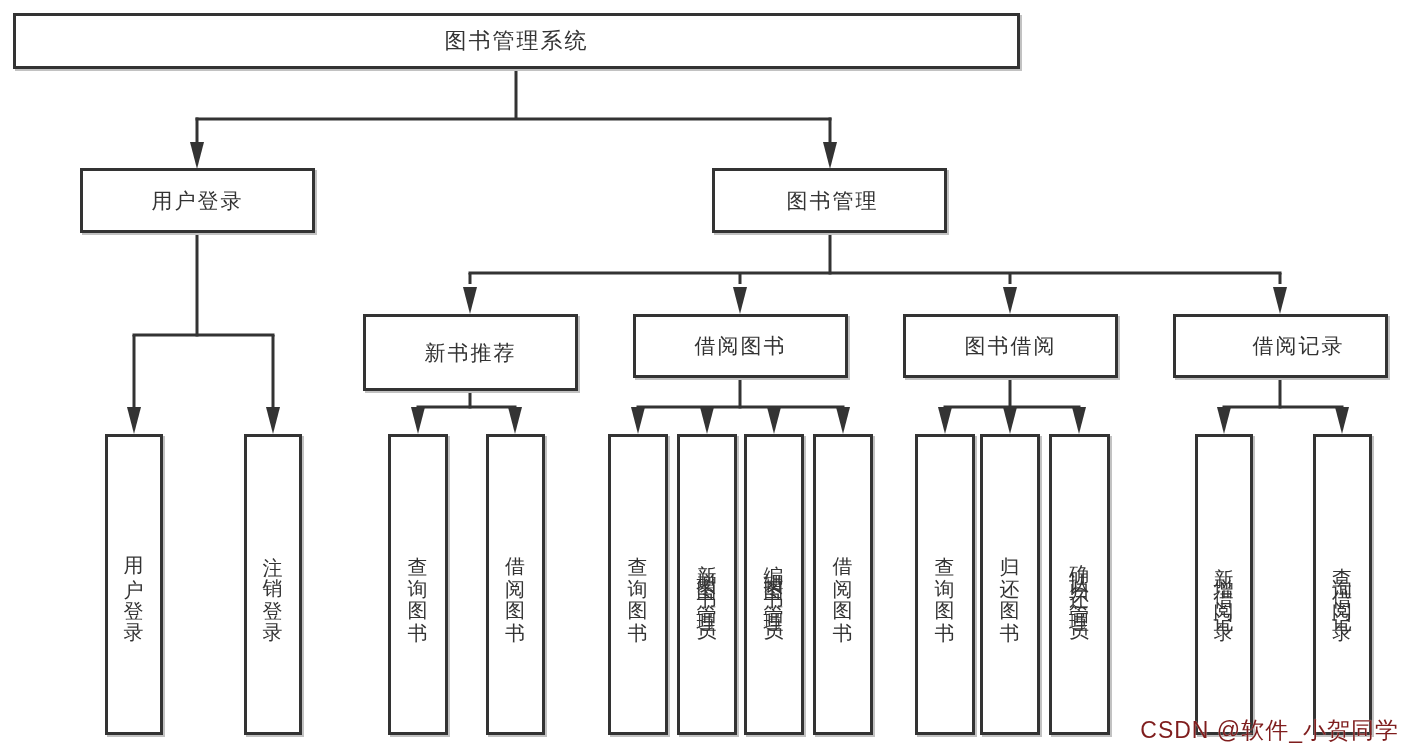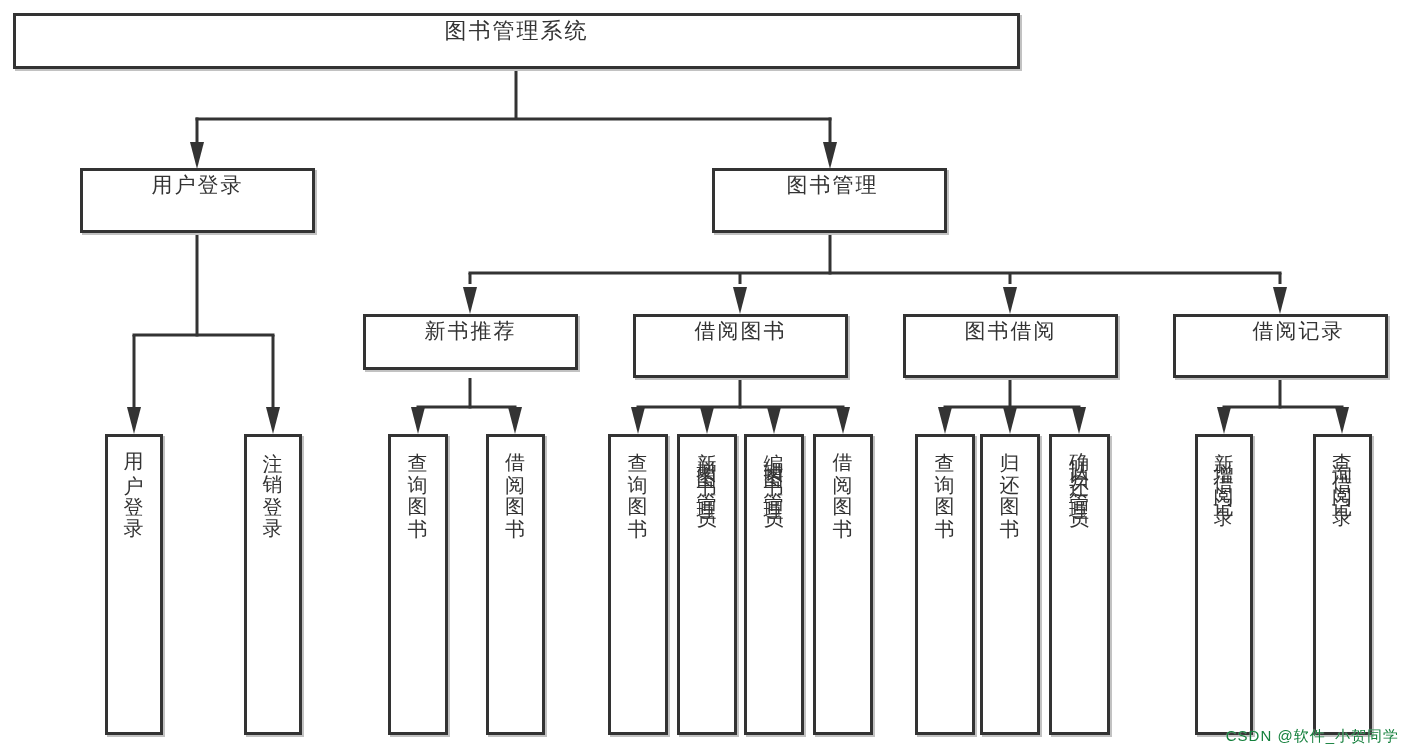--- a/index.html
+++ b/index.html
@@ -3,35 +3,35 @@
 <meta charset="utf-8">
 <style>
   html,body{margin:0;padding:0;background:#ffffff;}
   #canvas{
     position:relative;width:1405px;height:747px;background:#ffffff;overflow:hidden;
     font-family:"Liberation Sans","DejaVu Sans",sans-serif;color:#333333;
   }
   #wires{position:absolute;left:0;top:0;z-index:1;}
   .box{
     position:absolute;box-sizing:border-box;background:#ffffff;border:3px solid #333333;
-    display:flex;justify-content:center;z-index:2;
+    display:flex;align-items:center;justify-content:center;z-index:2;
     box-shadow:2px 2px 0 #c2c2c2;color:#333333;
   }
   .hlabel{font-size:21px;letter-spacing:2px;white-space:nowrap;}
   .root .hlabel{font-size:22px;}
   .vtext{
     writing-mode:vertical-rl;text-orientation:mixed;white-space:nowrap;
     font-size:20px;line-height:1;
   }
   .v4 .vtext{letter-spacing:22px;}
   .v6 .vtext{letter-spacing:11px;}
   .v9 .vtext{letter-spacing:8px;}
   #watermark{
     position:absolute;right:6px;bottom:1px;z-index:5;
-    font-size:15px;letter-spacing:1px;color:#15803d;white-space:nowrap;
+    font-size:23px;letter-spacing:1px;color:#7f1d1d;white-space:nowrap;
     text-shadow:0 0 1px rgba(255,255,255,0.8);
   }
 </style>
 </head>
 <body>
 
 <div id="canvas">
 
   <svg id="wires" width="1405" height="747" viewBox="0 0 1405 747">
     <g stroke="#333333" stroke-width="3" fill="none">
@@ -96,21 +96,21 @@
     <span class="hlabel">图书管理系统</span>
   </div>
 
   <div class="box" style="left:80px;top:168px;width:235px;height:65px;">
     <span class="hlabel">用户登录</span>
   </div>
   <div class="box" style="left:712px;top:168px;width:235px;height:65px;padding-left:6px;">
     <span class="hlabel">图书管理</span>
   </div>
 
-  <div class="box" style="left:363px;top:314px;width:215px;height:56px;">
+  <div class="box" style="left:363px;top:314px;width:215px;height:77px;">
     <span class="hlabel">新书推荐</span>
   </div>
   <div class="box" style="left:633px;top:314px;width:215px;height:64px;">
     <span class="hlabel">借阅图书</span>
   </div>
   <div class="box" style="left:903px;top:314px;width:215px;height:64px;">
     <span class="hlabel">图书借阅</span>
   </div>
   <div class="box" style="left:1173px;top:314px;width:215px;height:64px;padding-left:36px;">
     <span class="hlabel">借阅记录</span>

